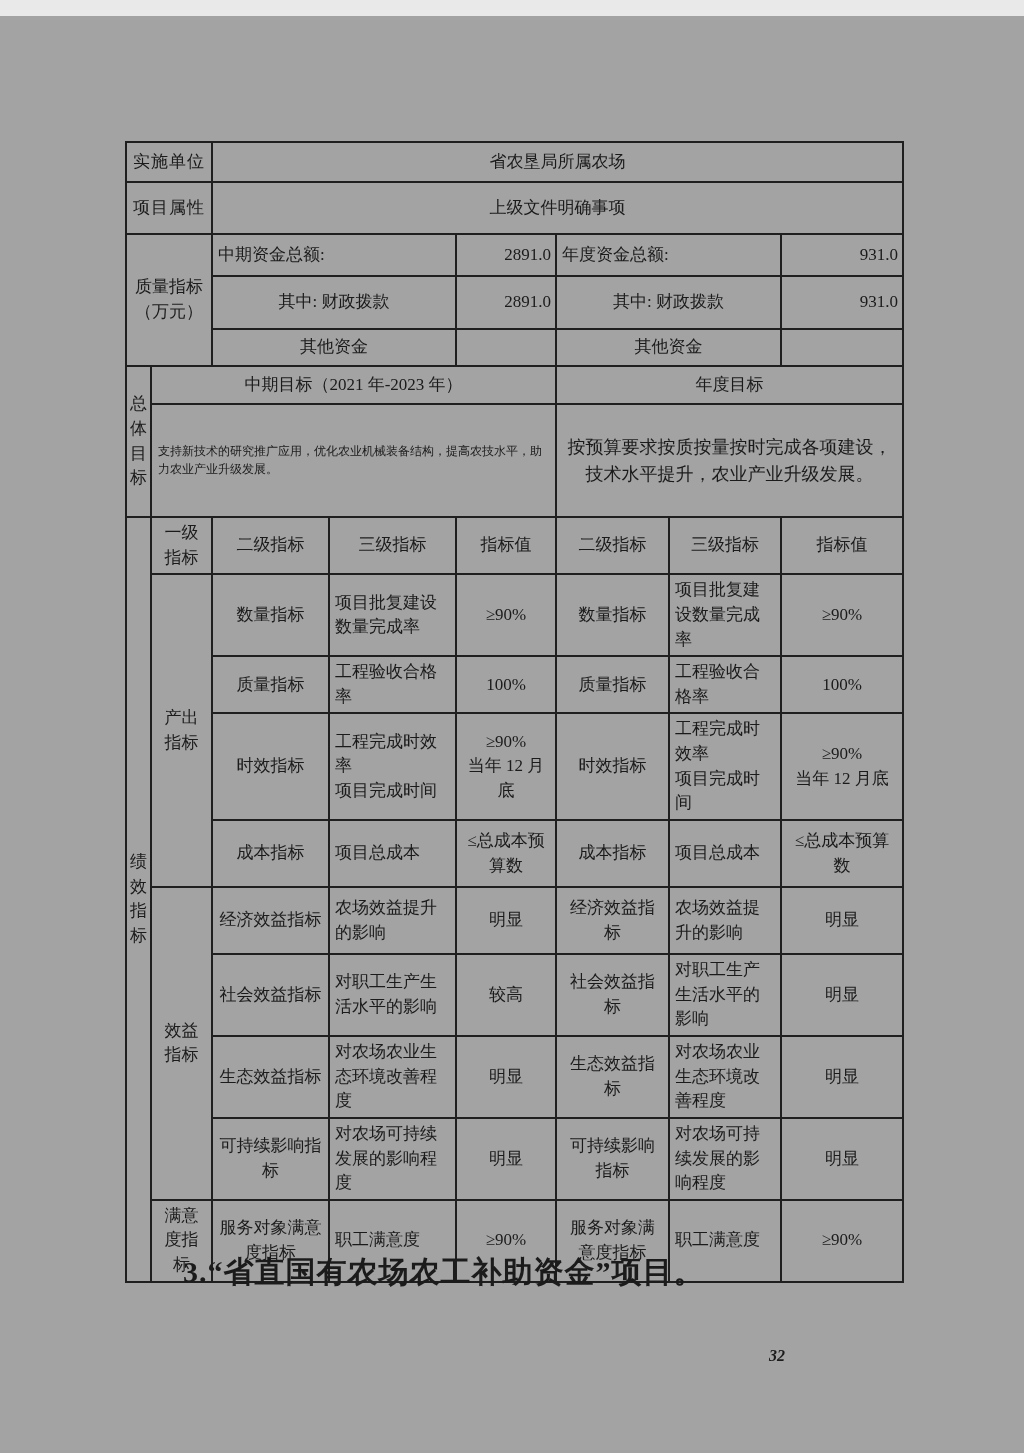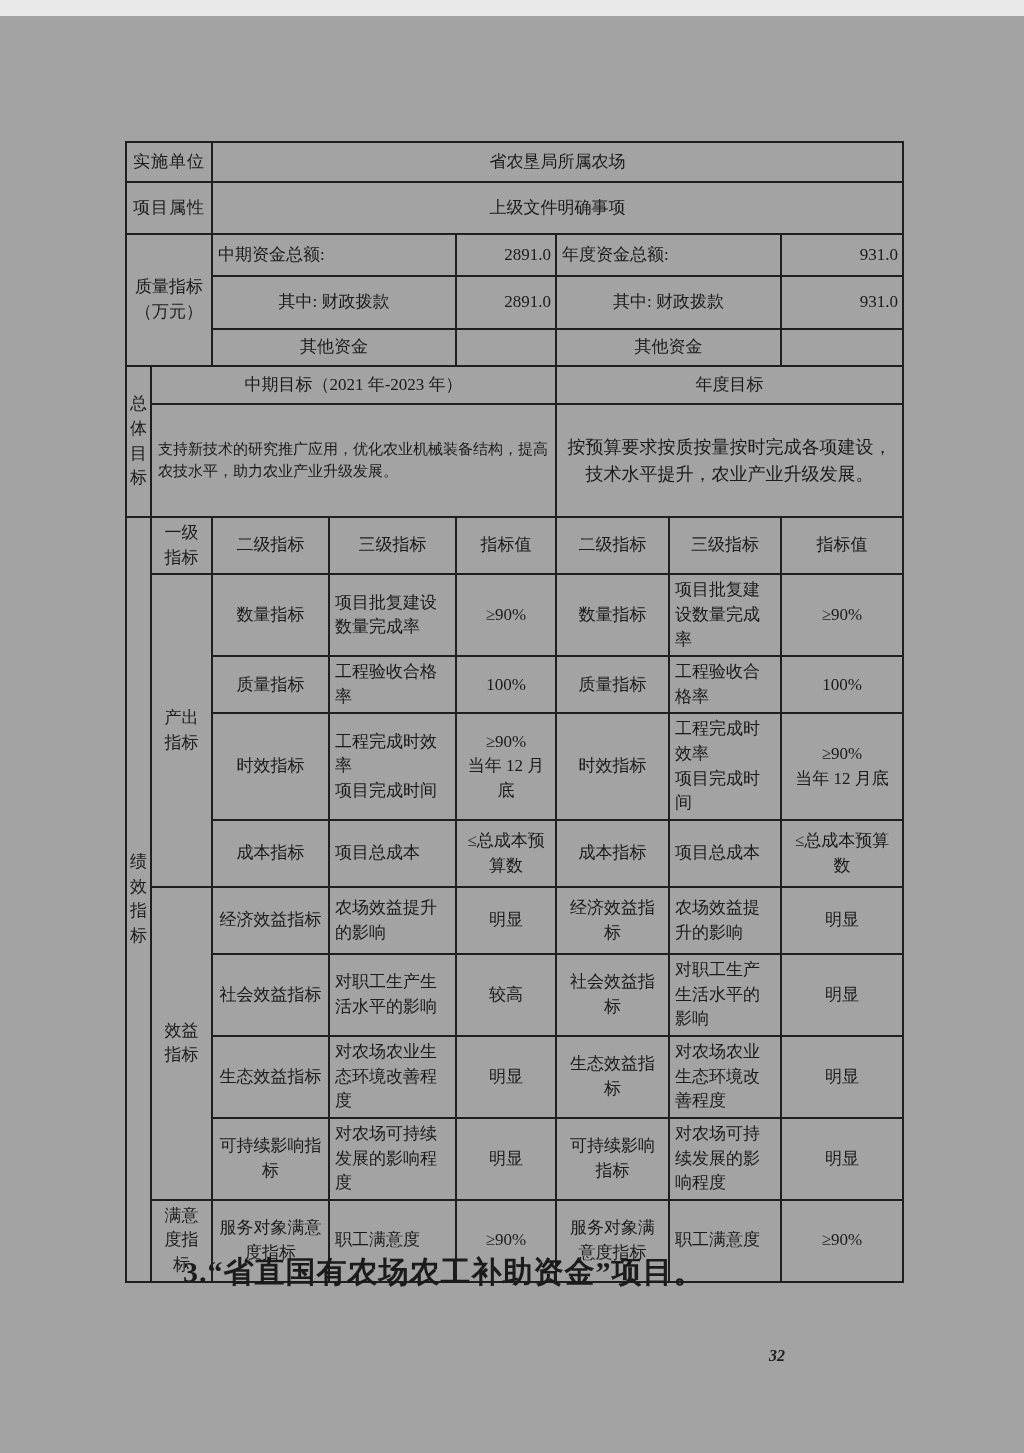--- a/index.html
+++ b/index.html
@@ -34,21 +34,21 @@
   .tc{text-align:center;}
   .tl{text-align:left;}
   .tr{text-align:right;padding-right:4px !important;}
   .vert{
     text-align:center;
     line-height:1.62;
     padding:0 1px !important;
     font-size:17px;
   }
   .lbl{letter-spacing:1px;}
-  .goal-l{line-height:1.55;font-size:15px;padding:4px 6px !important;}
+  .goal-l{line-height:1.55;font-size:12px;padding:4px 6px !important;}
   .goal-r{line-height:1.55;font-size:18px;padding:4px 6px !important;}
   .fund-val{font-family:"Liberation Serif","DejaVu Serif",serif;}
   .heading{
     position:absolute;left:183px;top:1236px;
     font-size:30px;font-weight:bold;
     letter-spacing:1px;
   }
   .para{
     position:absolute;left:163px;top:1287px;
     font-size:21px;

